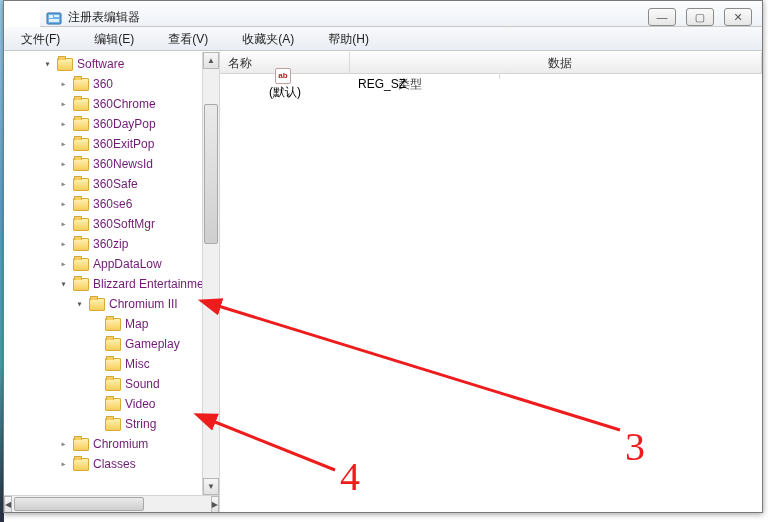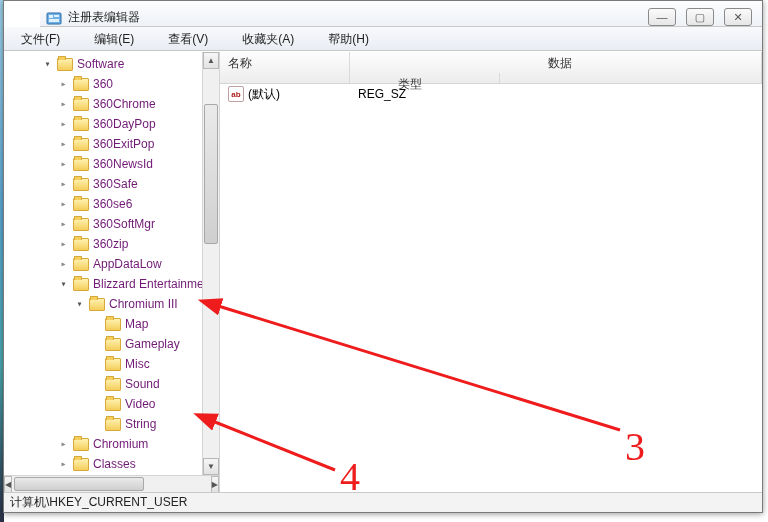--- a/index.html
+++ b/index.html
@@ -93,32 +93,32 @@
     display:flex;flex-direction:column;
   }
   .sb-btn{height:17px;border:1px solid #b8b8b8;background:linear-gradient(#f6f6f6,#e2e2e2);display:flex;align-items:center;justify-content:center;font-size:8px;color:#555;}
   .sb-track{flex:1;position:relative;}
   .sb-thumb{position:absolute;left:1px;right:1px;top:35px;height:140px;background:linear-gradient(#eaeaea,#cfcfcf);border:1px solid #a8a8a8;border-radius:2px;}
   .hscrollbar{height:17px;background:#f0f0f0;border-top:1px solid #d5d5d5;display:flex;}
   .hsb-track{flex:1;position:relative;}
   .hsb-thumb{position:absolute;top:1px;bottom:1px;left:2px;width:130px;background:linear-gradient(#eaeaea,#cfcfcf);border:1px solid #a8a8a8;border-radius:2px;}
   .list-pane{flex:1;display:flex;flex-direction:column;}
   .col-headers{
-    height:32px;display:flex;background:linear-gradient(#fdfdfd,#ececec);
+    height:22px;display:flex;background:linear-gradient(#fdfdfd,#ececec);
     border-bottom:1px solid #d5d5d5;
     gap:40px;
   }
   .col{padding:3px 8px;border-right:1px solid #d9d9d9;color:#333;}
   .col.name{width:130px;}
   .col.type{width:110px;margin-top:21px;}
   .col.data{flex:1;}
   .rows{flex:1;}
   .row{display:flex;height:20px;align-items:center;}
   .cell{padding:0 8px;}
-  .cell.name{width:130px;display:flex;align-items:center;}
+  .cell.name{width:130px;display:flex;align-items:center;flex-direction:column;}
   .cell.type{width:110px;}
   .cell.data{flex:1;}
   .value-icon{
     width:16px;height:16px;margin-right:4px;
     border:1px solid #bfa0a0;background:#fff;display:flex;align-items:center;justify-content:center;
     font-size:8px;color:#b02020;font-weight:bold;border-radius:2px;
   }
   .statusbar{
     height:20px;border-top:1px solid #c9c9c9;
     padding:2px 6px;color:#222;background:#f3f3f3;
@@ -348,23 +348,20 @@
           <div class="cell name">
             <span class="value-icon">ab</span>
             <span>(默认)</span>
           </div>
           <div class="cell type">REG_SZ</div>
         </div>
       </div>
     </div>
   </div>
 
-  <div class="statusbar">
-    <span>计算机\HKEY_CURRENT_USER</span>
-  </div>
 </div>
 
 <svg class="anno" style="left:0;top:0" width="768" height="522">
   <defs>
     <marker id="ah" markerWidth="10" markerHeight="10" refX="2" refY="3" orient="auto">
       <path d="M0,0 L0,6 L8,3 z" fill="#ee1c1c"></path>
     </marker>
   </defs>
   <line x1="620" y1="430" x2="215" y2="305" stroke="#ee1c1c" stroke-width="3" marker-end="url(#ah)"></line>
   <line x1="335" y1="470" x2="210" y2="420" stroke="#ee1c1c" stroke-width="3" marker-end="url(#ah)"></line>

